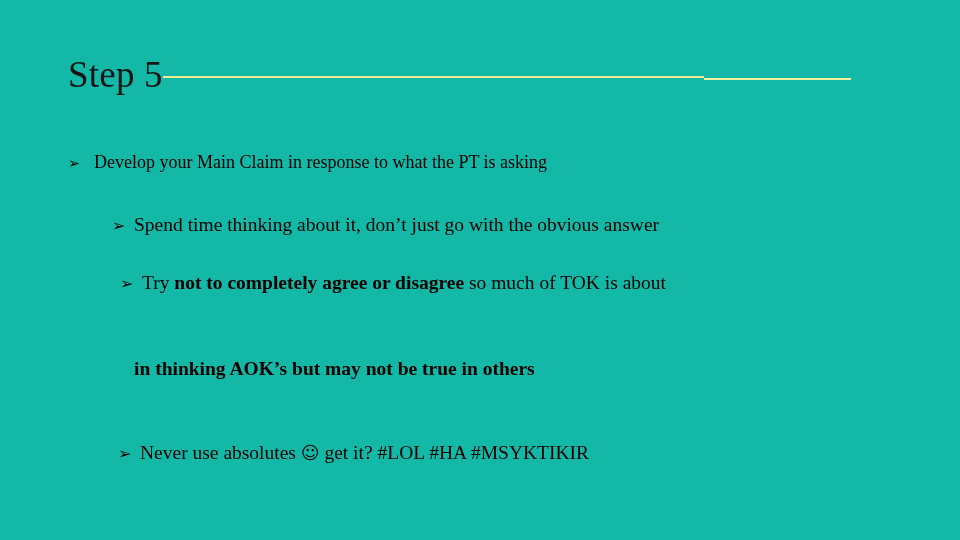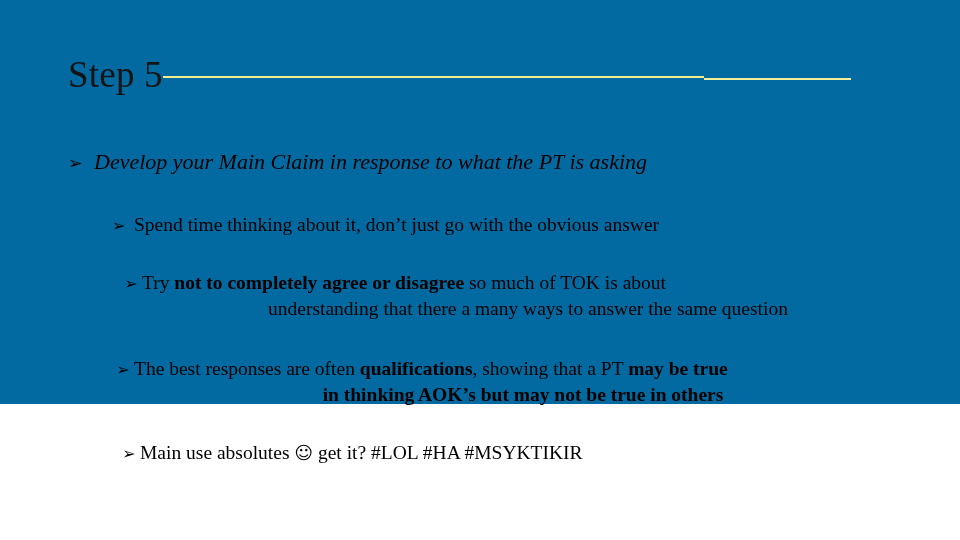--- a/index.html
+++ b/index.html
@@ -12,22 +12,22 @@
     height: 540px;
     overflow: hidden;
     font-family: "Liberation Serif", "DejaVu Serif", serif;
     color: #000000;
     -webkit-font-smoothing: antialiased;
   }
 
   .slide {
     position: relative;
     width: 960px;
-    height: 404px;
-    background: #0369a1;
+    height: 540px;
+    background: #14b8a6;
   }
 
   
   .title-row {
     position: absolute;
     left: 68px;
     top: 52px;
     width: 792px;
     height: 50px;
   }
@@ -68,23 +68,22 @@
   }
 
   .bullet-row {
     position: absolute;
     display: block;
   }
   .bullet-main {
     left: 68px;
     top: 145px;
     width: 860px;
-    font-size: 22px;
+    font-size: 18px;
     line-height: 34px;
-    font-style: italic;
   }
   .bullet-sub {
     font-size: 19.5px;
     line-height: 26px;
     width: 800px;
   }
   .sub-1 { left: 112px; top: 212px; }
   .sub-2 { left: 112px; top: 270px; margin-left: 8px; }
   .sub-3 { left: 112px; top: 356px; }
   .sub-4 { left: 118px; top: 440px; }
@@ -107,21 +106,21 @@
     padding-left: 22px;
     text-indent: 0;
   }
   .sub-2 .hang { padding-left: 16px; }
   .sub-3 .hang { padding-left: 22px; }
 
   .smiley {
     font-family: "DejaVu Sans", sans-serif;
     font-size: 0.92em;
   }
-  .nowrapline { white-space: nowrap; text-align: center; }
+  .nowrapline { white-space: nowrap; }
 </style>
 </head>
 <body>
 
 <div class="slide">
 
   <div class="title-row">
     <div class="title-text">Step 5</div>
     <div class="title-rule-a"></div>
     <div class="title-rule-b"></div>
@@ -132,26 +131,24 @@
     <div class="bullet-row bullet-main">
       <span class="marker">➢</span><span class="btext">Develop your Main Claim in response to what the PT is asking</span>
     </div>
 
     <div class="bullet-row bullet-sub sub-1">
       <span class="marker">➢</span><span class="btext nowrapline">Spend time thinking about it, don’t just go with the obvious answer</span>
     </div>
 
     <div class="bullet-row bullet-sub sub-2">
       <span class="nowrapline"><span class="marker">➢</span><span>Try </span><b>not to completely agree or disagree</b><span> so much of TOK is about</span></span>
-      <span class="hang nowrapline">understanding that there a many ways to answer the same question</span>
     </div>
 
     <div class="bullet-row bullet-sub sub-3">
-      <span class="nowrapline"><span class="marker">➢</span><span>The  best responses are often </span><b>qualifications</b><span>, showing that a PT </span><b>may be true</b></span>
       <b class="hang nowrapline">in thinking AOK’s but may not be true in others</b>
     </div>
 
     <div class="bullet-row bullet-sub sub-4">
-      <span class="nowrapline"><span class="marker">➢</span><span>Main use absolutes </span><span class="smiley">☺</span><span> get it?  #LOL #HA #MSYKTIKIR</span></span>
+      <span class="nowrapline"><span class="marker">➢</span><span>Never use absolutes </span><span class="smiley">☺</span><span> get it?  #LOL #HA #MSYKTIKIR</span></span>
     </div>
 
   </div>
 </div>
 
 </body></html>

